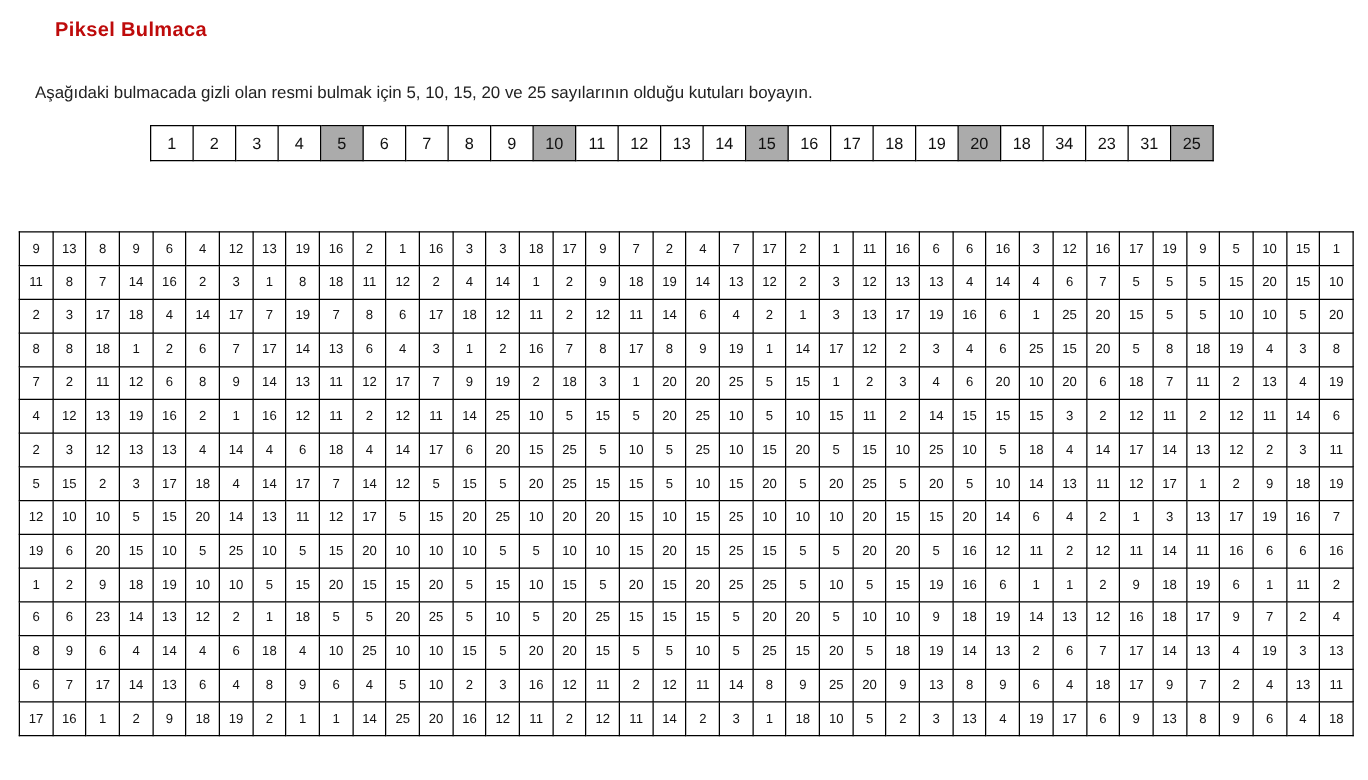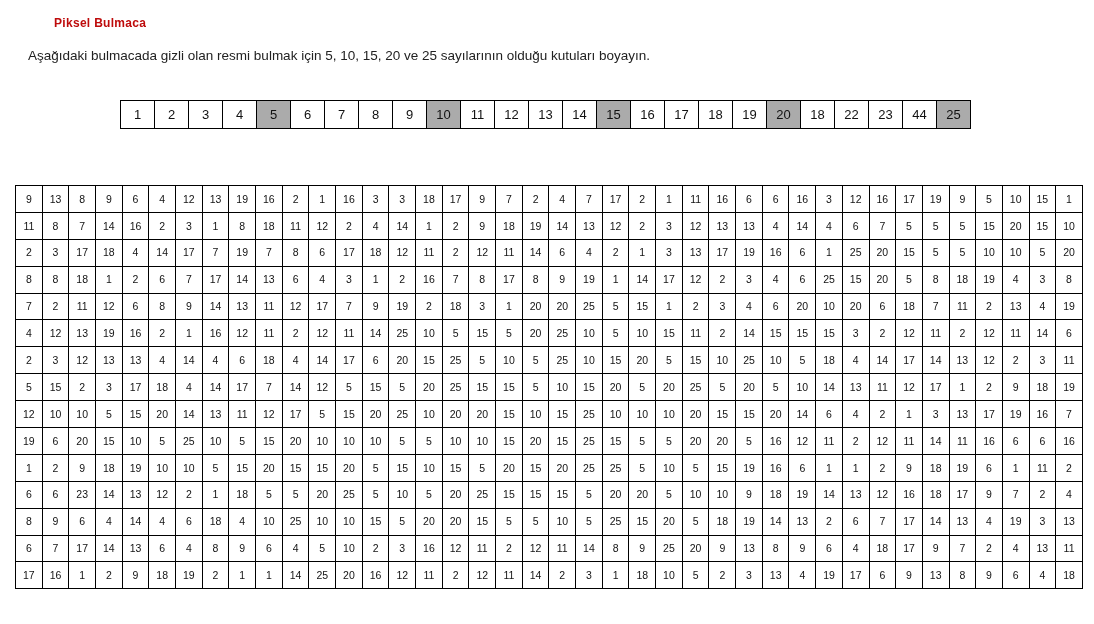--- a/index.html
+++ b/index.html
@@ -1,26 +1,26 @@
 <!DOCTYPE html>
 <html><head>
 <meta charset="utf-8">
 <style>
   html,body{margin:0;padding:0;background:#ffffff;}
   body{
     width:1094px;height:624px;position:relative;overflow:hidden;
     font-family:"Liberation Sans",sans-serif;color:#1f1f1f;
   }
   .page-title{
-    position:absolute;left:54px;top:16px;
-    font-size:12px;font-weight:bold;color:#be0b0b;
+    position:absolute;left:44px;top:16px;
+    font-size:16px;font-weight:bold;color:#be0b0b;
     letter-spacing:.3px;
   }
   .instruction{
-    position:absolute;left:28px;top:48px;
+    position:absolute;left:28px;top:66px;
     font-size:13.5px;color:#222222;
   }
   table{border-collapse:collapse;}
   
   .legend-table{
     position:absolute;left:120px;top:100px;table-layout:fixed;
   }
   .legend-table td{
     width:33px;height:27px;border:1px solid #000;
     text-align:center;vertical-align:middle;
@@ -61,23 +61,23 @@
         <td>12</td>
         <td>13</td>
         <td>14</td>
         <td class="shaded">15</td>
         <td>16</td>
         <td>17</td>
         <td>18</td>
         <td>19</td>
         <td class="shaded">20</td>
         <td>18</td>
-        <td>22</td>
+        <td>34</td>
         <td>23</td>
-        <td>44</td>
+        <td>31</td>
         <td class="shaded">25</td>
       </tr>
   </tbody>
 </table>
 
 <table class="grid-table">
   <tbody>
       <tr>
         <td>9</td>
         <td>13</td>

